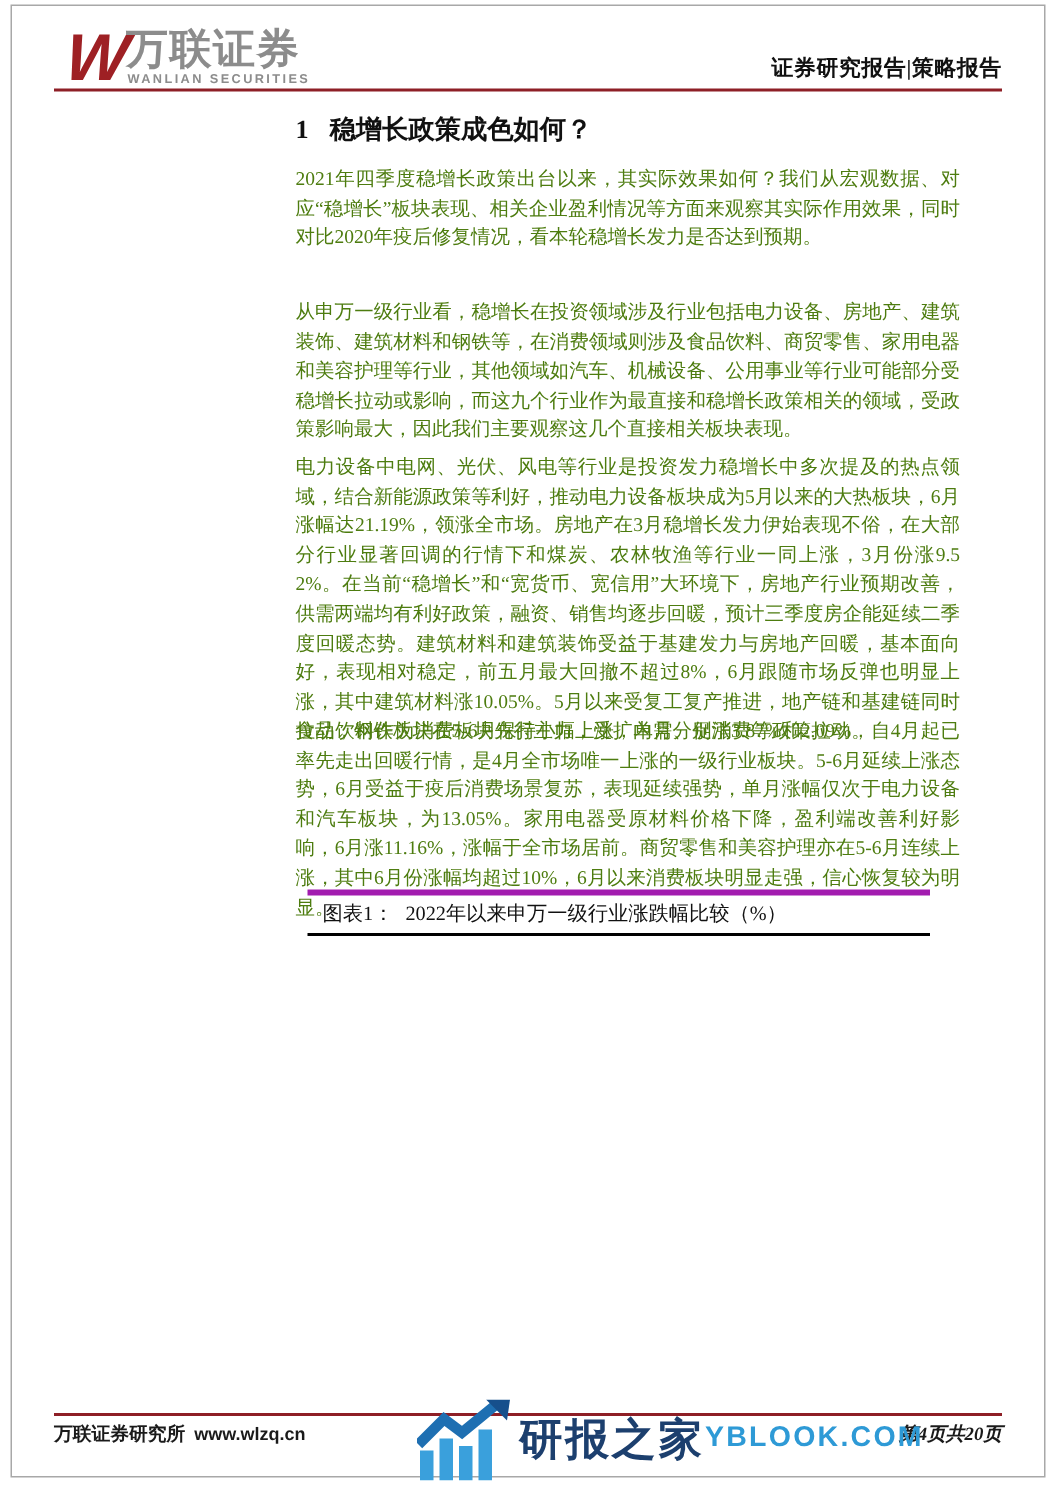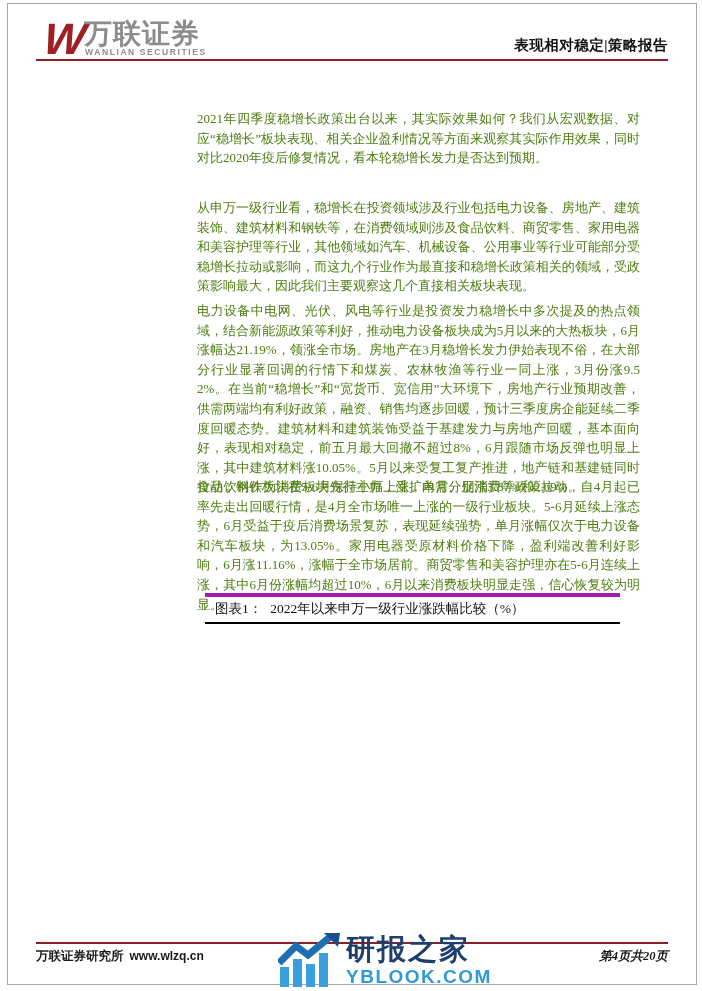--- a/index.html
+++ b/index.html
@@ -72,42 +72,45 @@
     position:absolute;left:36px;top:948px;font-size:12.5px;font-weight:700;color:#1a1a1a;
   }
   .footer-left .url{font-family:"Liberation Sans","DejaVu Sans",sans-serif;font-size:12px;margin-left:6px;font-weight:700;}
   .footer-right{
     position:absolute;right:34px;top:948px;font-size:12.5px;font-weight:700;color:#1a1a1a;font-style:italic;
   }
   
   .watermark{
     position:absolute;left:278px;top:933px;display:flex;align-items:center;gap:6px;
   }
-  .wm-text{display:flex;flex-direction:column;line-height:1;}
+  .wm-text{display:flex;flex-direction:row;line-height:1;}
   .wm-cn{
     font-family:"Liberation Sans","DejaVu Sans",sans-serif;
     font-size:29px;font-weight:900;color:var(--wm-dark);letter-spacing:2px;
   }
   .wm-site{
     font-family:"Liberation Sans","DejaVu Sans",sans-serif;
     font-size:19px;font-weight:700;color:var(--wm-light);letter-spacing:1.5px;margin-top:3px;
   }
 </style>
 </head>
 <body>
 
 <div class="page">
   <div class="page-frame"></div>
 
   <div class="logo-w">W</div>
   <div class="logo-cn">万联证券</div>
   <div class="logo-en">WANLIAN SECURITIES</div>
-  <div class="report-type">表现相对稳定|策略报告</div>
+  <div class="report-type">证券研究报告|策略报告</div>
   <div class="header-rule"></div>
 
+  <div class="col h1">
+    <span class="no">1</span><span>稳增长政策成色如何？</span>
+  </div>
 
   <div class="col para p1">2021年四季度稳增长政策出台以来，其实际效果如何？我们从宏观数据、对应“稳增长”板块表现、相关企业盈利情况等方面来观察其实际作用效果，同时对比2020年疫后修复情况，看本轮稳增长发力是否达到预期。</div>
 
 
   <div class="col para p2">从申万一级行业看，稳增长在投资领域涉及行业包括电力设备、房地产、建筑装饰、建筑材料和钢铁等，在消费领域则涉及食品饮料、商贸零售、家用电器和美容护理等行业，其他领域如汽车、机械设备、公用事业等行业可能部分受稳增长拉动或影响，而这九个行业作为最直接和稳增长政策相关的领域，受政策影响最大，因此我们主要观察这几个直接相关板块表现。</div>
   <div class="col para p3">电力设备中电网、光伏、风电等行业是投资发力稳增长中多次提及的热点领域，结合新能源政策等利好，推动电力设备板块成为5月以来的大热板块，6月涨幅达21.19%，领涨全市场。房地产在3月稳增长发力伊始表现不俗，在大部分行业显著回调的行情下和煤炭、农林牧渔等行业一同上涨，3月份涨9.52%。在当前“稳增长”和“宽货币、宽信用”大环境下，房地产行业预期改善，供需两端均有利好政策，融资、销售均逐步回暖，预计三季度房企能延续二季度回暖态势。建筑材料和建筑装饰受益于基建发力与房地产回暖，基本面向好，表现相对稳定，前五月最大回撤不超过8%，6月跟随市场反弹也明显上涨，其中建筑材料涨10.05%。5月以来受复工复产推进，地产链和基建链同时拉动，钢铁板块在5-6月保持小幅上涨，单月分别涨3.87%和2.09%。</div>
   <div class="col para p4">食品饮料作为消费板块先行主力，受扩内需、促消费等政策拉动，自4月起已率先走出回暖行情，是4月全市场唯一上涨的一级行业板块。5-6月延续上涨态势，6月受益于疫后消费场景复苏，表现延续强势，单月涨幅仅次于电力设备和汽车板块，为13.05%。家用电器受原材料价格下降，盈利端改善利好影响，6月涨11.16%，涨幅于全市场居前。商贸零售和美容护理亦在5-6月连续上涨，其中6月份涨幅均超过10%，6月以来消费板块明显走强，信心恢复较为明显。</div>
 
   <div class="figure-caption">
     <span class="lbl">图表1：</span><span>2022年以来申万一级行业涨跌幅比较（%）</span>

